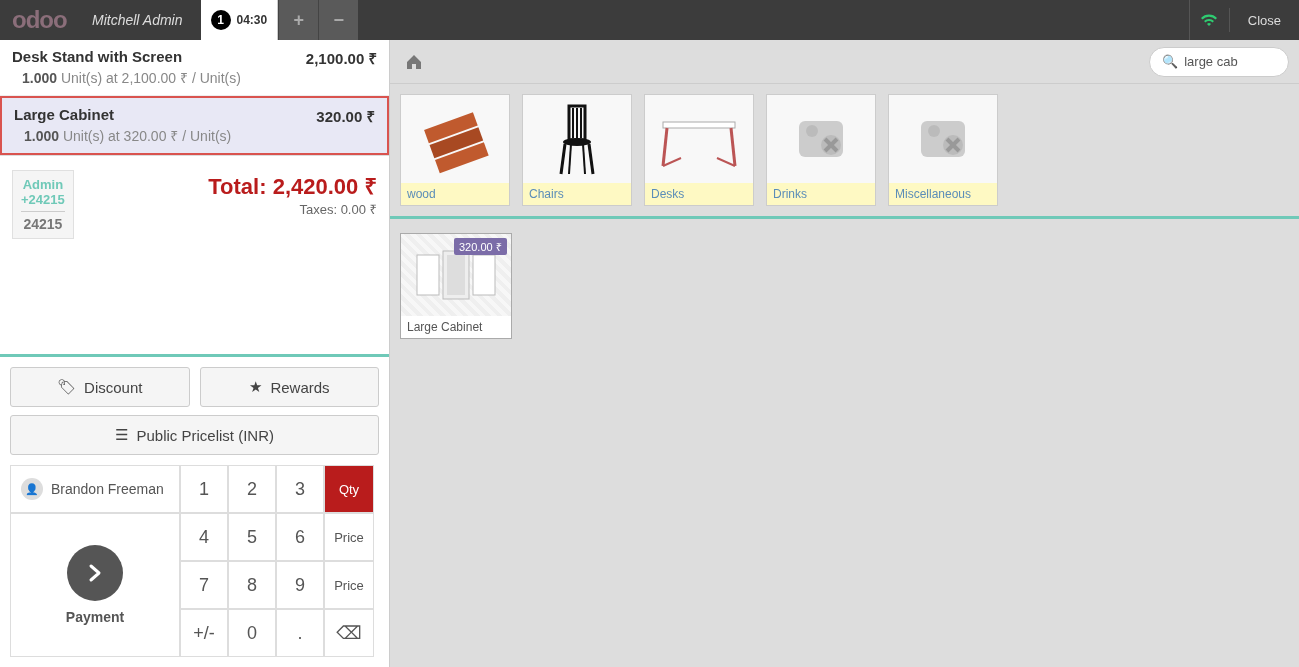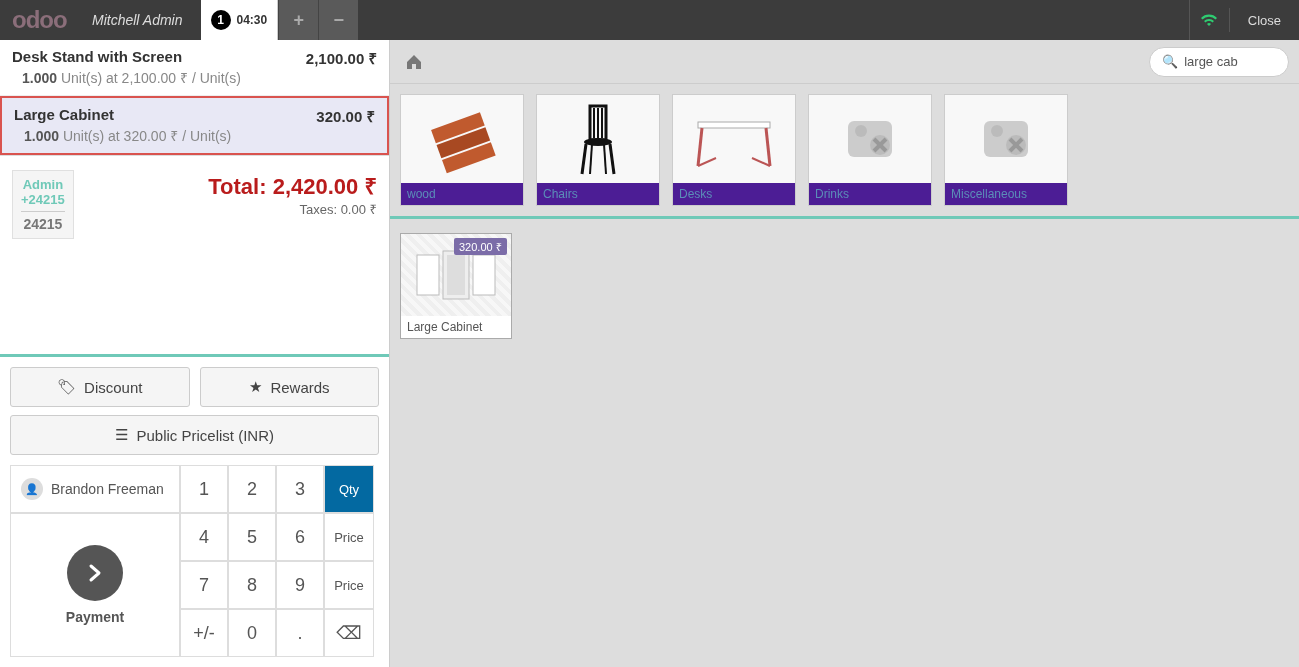--- a/index.html
+++ b/index.html
@@ -52,31 +52,31 @@
 .leftcol { width: 170px; display: flex; flex-direction: column; }
 .customer { height: 48px; background: #fff; border: 1px solid #ddd; display: flex; align-items: center; padding: 0 10px; font-size: 14px; color: #555; gap: 8px;}
 .cust-icon { width: 22px; height: 22px; border-radius: 50%; background: #ddd; display: flex; align-items: center; justify-content: center; font-size: 11px; color: #888;}
 .paybtn { flex: 1; background: #fff; border: 1px solid #ddd; display: flex; flex-direction: column; align-items: center; justify-content: center; gap: 8px; cursor: pointer;}
 .paycircle { width: 56px; height: 56px; border-radius: 50%; background: #555; display: flex; align-items: center; justify-content: center; }
 .paylabel { font-size: 14px; color: #555; font-weight: bold; }
 
 .numpad { flex: 1; display: grid; grid-template-columns: repeat(3, 48px) 50px; grid-template-rows: repeat(4, 48px); }
 .numkey { border: 1px solid #ddd; background: #fff; display: flex; align-items: center; justify-content: center; font-size: 18px; color: #555; cursor: pointer; }
 .numkey.mode { font-size: 13px; }
-.numkey.active { background: #0369a1; color: #fff; }
+.numkey.active { background: #b91c1c; color: #fff; }
 
 .right { flex: 1; background: #ddd; display: flex; flex-direction: column; }
 .rightbar { height: 44px; background: #ddd; display: flex; align-items: center; padding: 0 10px; gap: 10px; border-bottom: 1px solid #ccc;}
 .homebtn { width: 28px; height: 28px; display: flex; align-items: center; justify-content: center; color: #777; cursor: pointer;}
 .search { margin-left: auto; background: #fff; border-radius: 16px; height: 30px; width: 140px; display: flex; align-items: center; padding: 0 12px; gap: 6px; border: 1px solid #ccc;}
 .search input { border: none; outline: none; font-size: 13px; width: 100%; color: #555;}
 .search .sicon { color: #888; font-size: 13px;}
 
 .categories { display: flex; gap: 12px; padding: 10px; flex-wrap: wrap; border-bottom: 3px solid #6fc9b8; }
-.cat { width: 124px; background: #4c1d95; border: 1px solid #ccc; cursor: pointer; }
+.cat { width: 110px; background: #fef9c3; border: 1px solid #ccc; cursor: pointer; }
 .cat-img { width: 100%; height: 88px; background: #f8f8f8; display: flex; align-items: center; justify-content: center; overflow: hidden;}
 .cat-label { padding: 4px 6px; font-size: 12px; color: #5b8db8; }
 
 .products { display: flex; gap: 12px; padding: 14px 10px; flex-wrap: wrap; }
 .product { width: 112px; background: #fff; border: 1px solid #aaa; cursor: pointer; position: relative;}
 .product-img { width: 100%; height: 82px; background: repeating-linear-gradient(45deg,#f7f7f7,#f7f7f7 4px,#efefef 4px,#efefef 8px); display: flex; align-items: center; justify-content: center;}
 .price-tag { position: absolute; top: 4px; right: 4px; background: #7b6ca8; color: #fff; font-size: 11px; padding: 1px 5px; border-radius: 2px; }
 .product-label { padding: 4px 6px; font-size: 12px; color: #555; }
 </style>
 </head>

